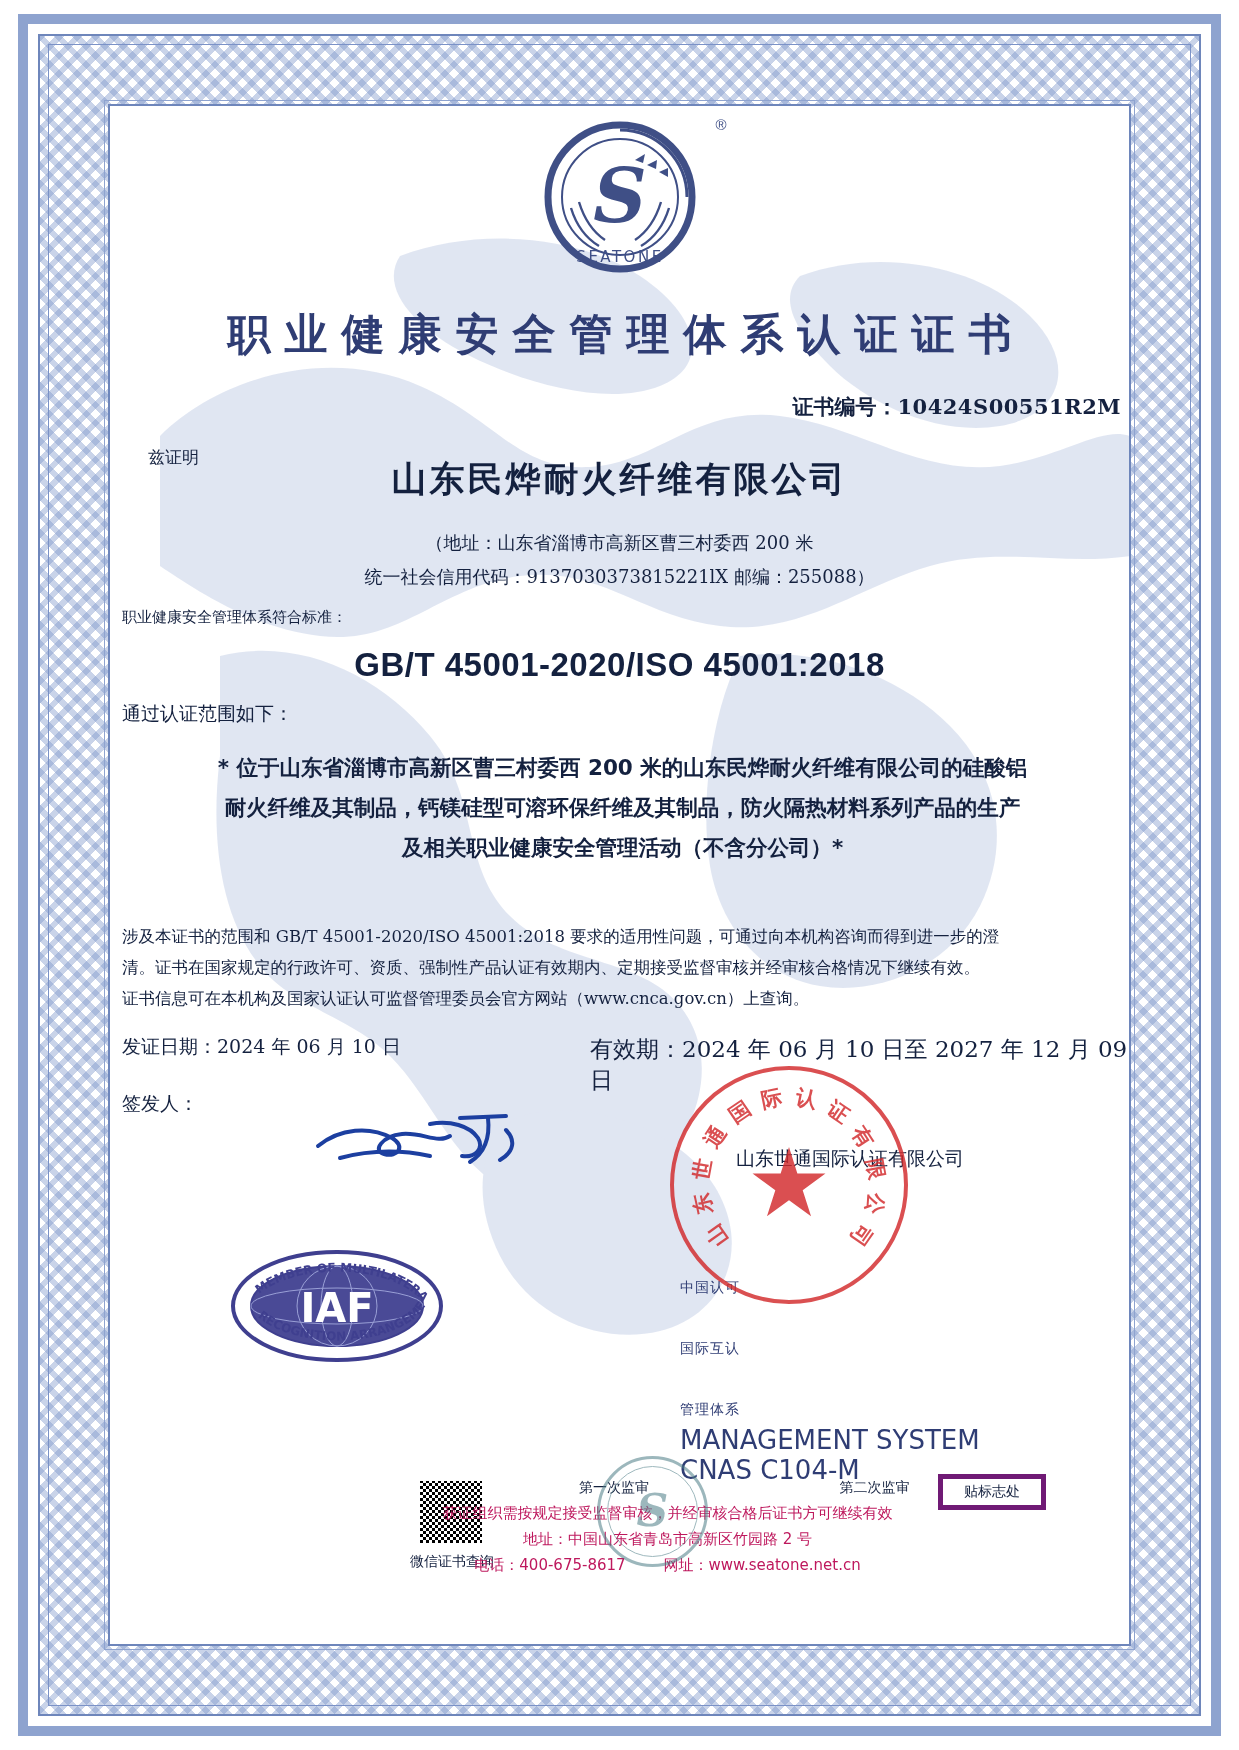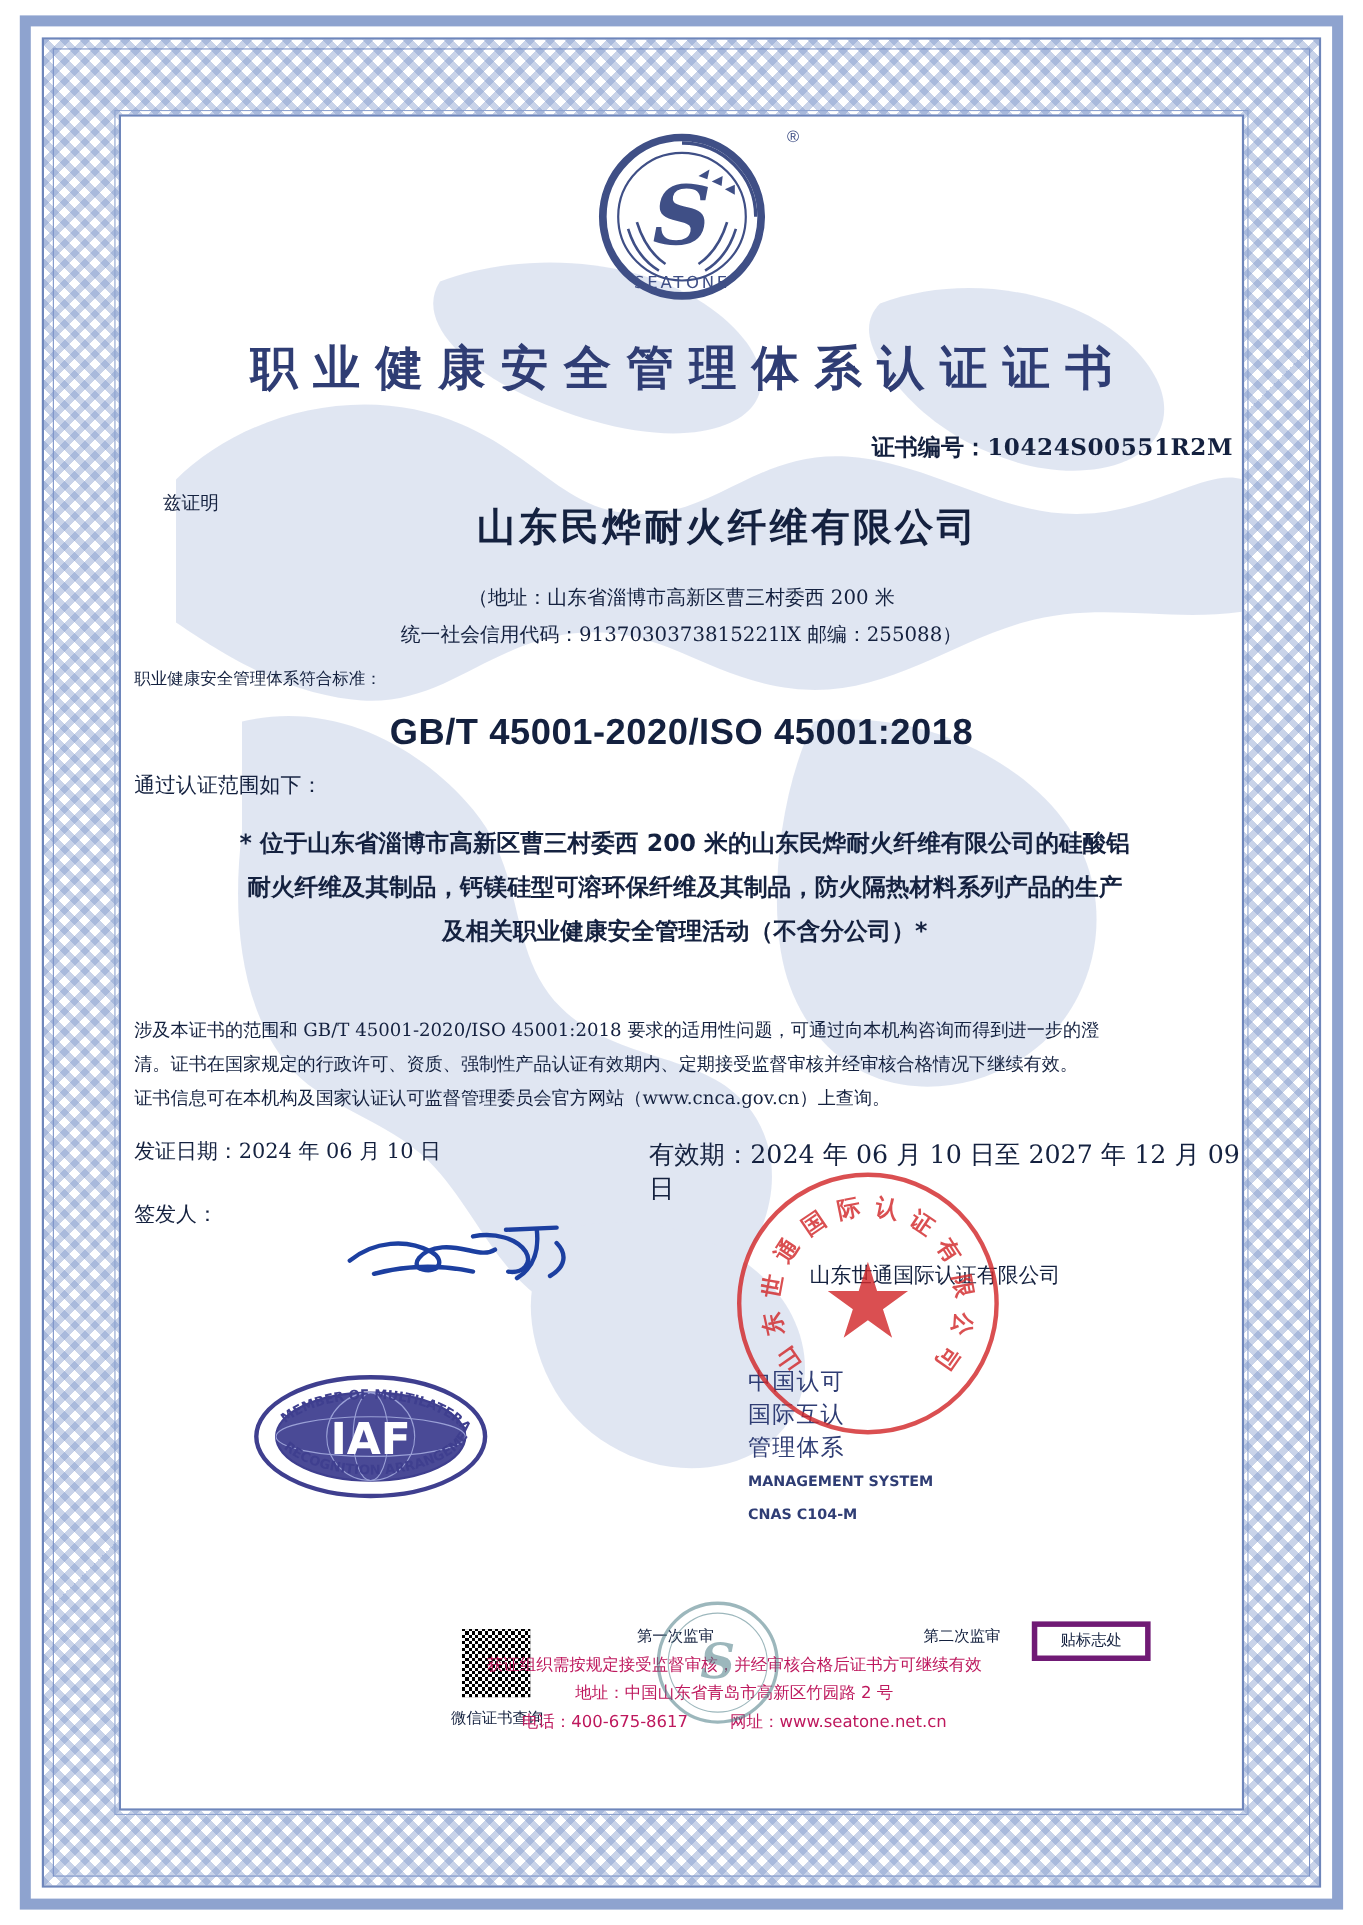--- a/index.html
+++ b/index.html
@@ -123,21 +123,20 @@
 
   .company {
     position: absolute;
     left: 0; top: 350px; width: 100%;
     text-align: center;
     font-family: "DejaVu Sans", "Liberation Sans", sans-serif;
     font-size: 35px;
     font-weight: bold;
     letter-spacing: 3px;
     color: #14213f;
-    padding-left: 42px;
   }
 
   .addr1, .addr2 {
     position: absolute;
     left: 0; width: 100%;
     text-align: center;
     font-family: "DejaVu Serif", "Liberation Serif", serif;
     font-size: 18px;
     color: #14213f;
   }
@@ -274,27 +273,28 @@
     left: 355px; top: 1145px;
     width: 200px; height: 100px;
   }
   .cnas-text {
     position: absolute;
     left: 570px; top: 1135px;
     font-family: "DejaVu Sans", "Liberation Sans", sans-serif;
     color: #2f3d74;
   }
   .cnas-text .cn {
-    font-size: 21px;
+    font-size: 14px;
     line-height: 30px;
     letter-spacing: 1px;
+    margin-top: 31px;
   }
   .cnas-text .en {
-    font-size: 13px;
-    font-weight: bold;
+    font-size: 26px;
+    font-weight: normal;
     line-height: 27px;
     margin-top: 3px;
   }
 
   
   .qr {
     position: absolute;
     left: 310px; top: 1375px;
     width: 62px; height: 62px;
     background:

